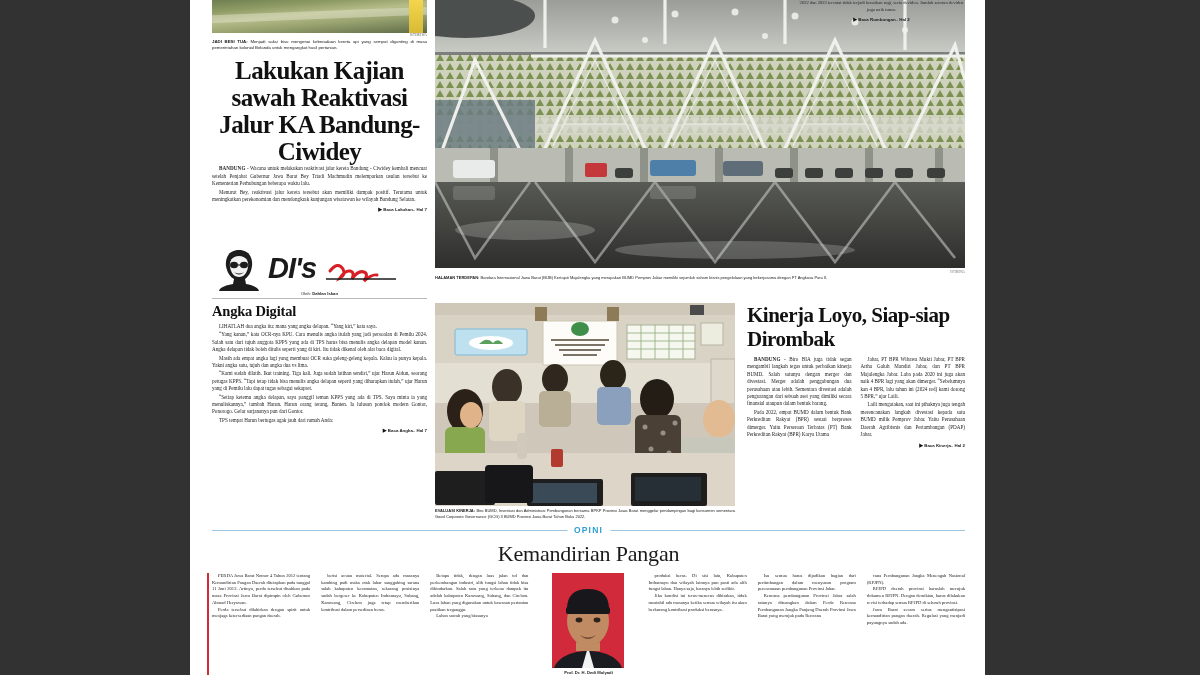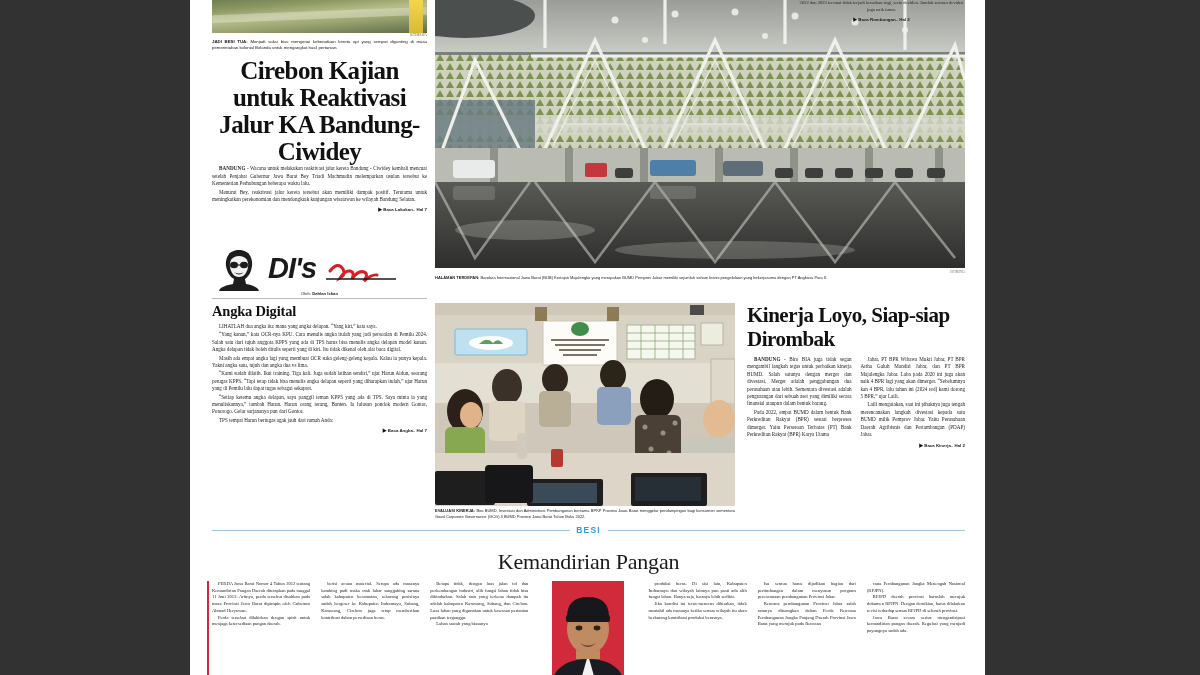--- a/index.html
+++ b/index.html
@@ -253,21 +253,21 @@
     font-weight: bold;
     font-size: 8.5px;
     letter-spacing: 1.2px;
     color: #2e9fd4;
   }
   .opini-title {
     font-family: "Liberation Serif", serif;
     font-size: 22px;
     text-align: center;
     color: #1a1a1a;
-    margin-top: 9px;
+    margin-top: 1px;
     margin-bottom: 6px;
     letter-spacing: -.2px;
   }
   .opini-cols {
     position: relative;
     display: flex;
     gap: 11px;
   }
   .opini-col {
     width: 106px;
@@ -315,21 +315,21 @@
 
       <div class="col-lead">
         <div class="thumb-rail">
           <div class="rail-streak"></div>
         </div>
         <div class="photo-credit">ISTIMEWA</div>
         <div class="kicker">
           <b>JADI BESI TUA:</b>
           <span>Menjadi saksi bisu mengenai keberadaan kereta api yang sempat digunting di masa pemerintahan kolonial Belanda untuk mengangkut hasil pertanian.</span>
         </div>
-        <div class="headline-lead">Cirebon Kajian untuk Reaktivasi Jalur KA Bandung-Ciwidey</div>
+        <div class="headline-lead">Lakukan Kajian sawah Reaktivasi Jalur KA Bandung-Ciwidey</div>
         <div class="body-col">
           <p class="first">
             <span class="dateline">BANDUNG</span> -
             <span>Wacana untuk melakukan reaktivasi jalur kereta Bandung - Ciwidey kembali mencuat setelah Penjabat Gubernur Jawa Barat Bey Triadi Machmudin melemparkan usulan tersebut ke Kementerian Perhubungan beberapa waktu lalu.</span>
           </p>
           <p>Menurut Bey, reaktivasi jalur kereta tersebut akan memiliki dampak positif. Terutama untuk meningkatkan perekonomian dan mendongkrak kunjungan wisatawan ke wilayah Bandung Selatan.</p>
         </div>
         <div class="jump">
           <span class="tri">▶</span>
           <span>Baca Lakukan.. Hal 7</span>
@@ -577,21 +577,21 @@
         </div>
       </div>
       <div class="jump">
         <span class="tri">▶</span>
         <span>Baca Kinerja.. Hal 2</span>
       </div>
     </div>
 
     <div class="opini-wrap">
       <div class="opini-rule">
-        <span class="opini-badge">BESI</span>
+        <span class="opini-badge">OPINI</span>
       </div>
       <div class="opini-title">Kemandirian Pangan</div>
       <div class="opini-cols">
 
         <div class="opini-col">
           <p>
             <span class="dateline"></span>
             <span>PERDA Jawa Barat Nomor 4 Tahun 2012 tentang Kemandirian Pangan Daerah ditetapkan pada tanggal 11 Juni 2012. Artinya, perda tersebut disahkan pada masa Provinsi Jawa Barat dipimpin oleh Gubernur Ahmad Heryawan.</span>
           </p>
           <p>Perda tersebut dilahirkan dengan spirit untuk menjaga ketersediaan pangan daerah.</p>

